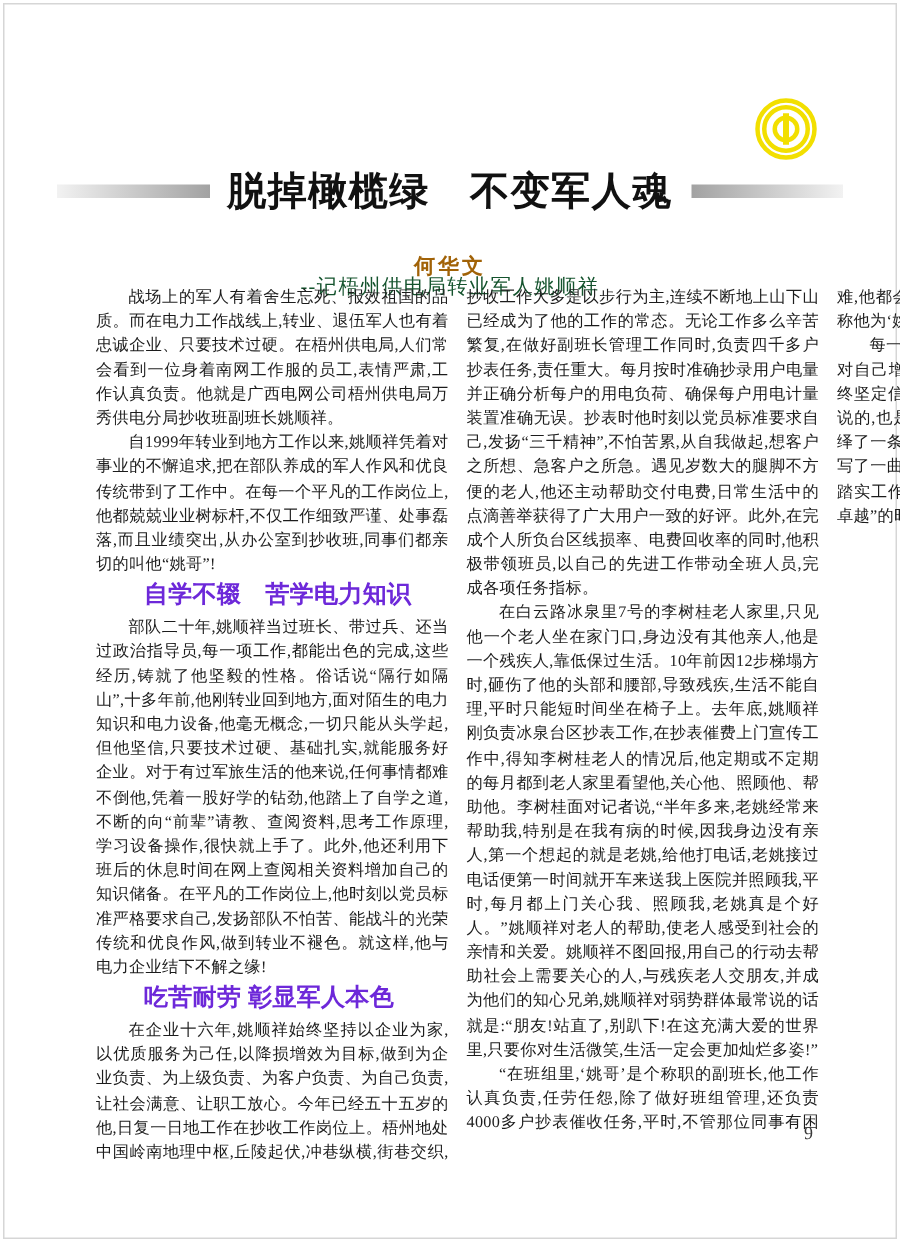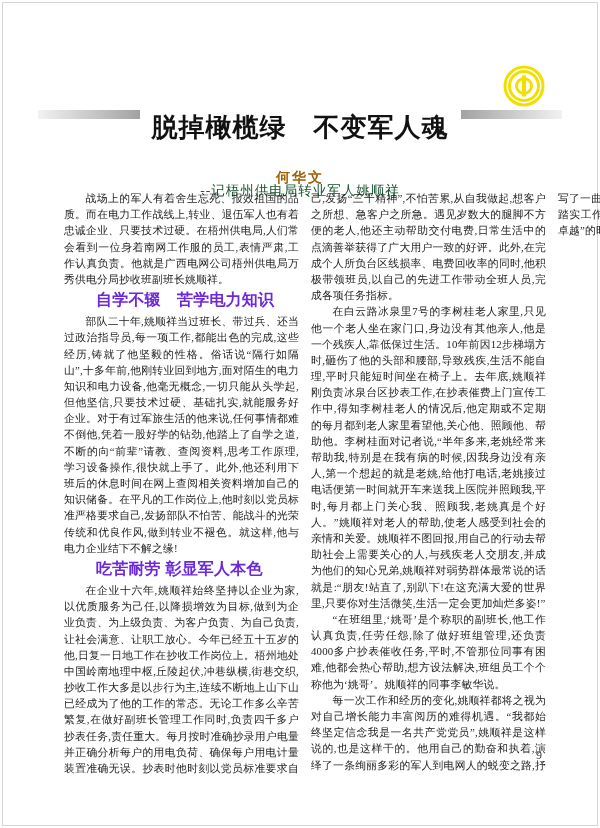--- a/index.html
+++ b/index.html
@@ -24,21 +24,21 @@
     font-family: "Liberation Sans", "DejaVu Sans", sans-serif;
     font-weight: 700;
     font-size: 17px;
     letter-spacing: 8px;
     color: #3a3a3a;
   }
   .union-logo { width: 44px; height: 44px; display: block; }
   
   .title-row {
     position: absolute; top: 110px; left: 38px; right: 38px;
-    display: flex; align-items: flex-start;
+    display: flex; align-items: center;
   }
   .title-bar { flex: 1; height: 9px; }
   .title-bar.left  { background: linear-gradient(to right, #f2f2f2, #a2a2a2); }
   .title-bar.right { background: linear-gradient(to left,  #f2f2f2, #a2a2a2); }
   .title-text {
     font-family: "Liberation Sans", "DejaVu Sans", sans-serif;
     font-weight: 700;
     font-size: 26px;
     color: #111111;
     letter-spacing: 1px;
@@ -113,20 +113,21 @@
   <div class="title-bar left"></div>
   <div class="title-text">脱掉橄榄绿　不变军人魂</div>
   <div class="title-bar right"></div>
 </div>
 
 <div class="subtitle">--记梧州供电局转业军人姚顺祥</div>
 <div class="author">何华文</div>
 
 <div class="article-body">
     <div class="para">战场上的军人有着舍生忘死、报效祖国的品质。而在电力工作战线上,转业、退伍军人也有着忠诚企业、只要技术过硬。在梧州供电局,人们常会看到一位身着南网工作服的员工,表情严肃,工作认真负责。他就是广西电网公司梧州供电局万秀供电分局抄收班副班长姚顺祥。</div>
+    <div class="para">自1999年转业到地方工作以来,姚顺祥凭着对事业的不懈追求,把在部队养成的军人作风和优良传统带到了工作中。在每一个平凡的工作岗位上,他都兢兢业业树标杆,不仅工作细致严谨、处事磊落,而且业绩突出,从办公室到抄收班,同事们都亲切的叫他“姚哥”!</div>
     <div class="sect-heading">自学不辍　苦学电力知识</div>
     <div class="para">部队二十年,姚顺祥当过班长、带过兵、还当过政治指导员,每一项工作,都能出色的完成,这些经历,铸就了他坚毅的性格。俗话说“隔行如隔山”,十多年前,他刚转业回到地方,面对陌生的电力知识和电力设备,他毫无概念,一切只能从头学起,但他坚信,只要技术过硬、基础扎实,就能服务好企业。对于有过军旅生活的他来说,任何事情都难不倒他,凭着一股好学的钻劲,他踏上了自学之道,不断的向“前辈”请教、查阅资料,思考工作原理,学习设备操作,很快就上手了。此外,他还利用下班后的休息时间在网上查阅相关资料增加自己的知识储备。在平凡的工作岗位上,他时刻以党员标准严格要求自己,发扬部队不怕苦、能战斗的光荣传统和优良作风,做到转业不褪色。就这样,他与电力企业结下不解之缘!</div>
     <div class="sect-heading">吃苦耐劳 彰显军人本色</div>
     <div class="para">在企业十六年,姚顺祥始终坚持以企业为家,以优质服务为己任,以降损增效为目标,做到为企业负责、为上级负责、为客户负责、为自己负责,让社会满意、让职工放心。今年已经五十五岁的他,日复一日地工作在抄收工作岗位上。梧州地处中国岭南地理中枢,丘陵起伏,冲巷纵横,街巷交织,抄收工作大多是以步行为主,连续不断地上山下山已经成为了他的工作的常态。无论工作多么辛苦繁复,在做好副班长管理工作同时,负责四千多户抄表任务,责任重大。每月按时准确抄录用户电量并正确分析每户的用电负荷、确保每户用电计量装置准确无误。抄表时他时刻以党员标准要求自己,发扬“三千精神”,不怕苦累,从自我做起,想客户之所想、急客户之所急。遇见岁数大的腿脚不方便的老人,他还主动帮助交付电费,日常生活中的点滴善举获得了广大用户一致的好评。此外,在完成个人所负台区线损率、电费回收率的同时,他积极带领班员,以自己的先进工作带动全班人员,完成各项任务指标。</div>
     <div class="para">在白云路冰泉里7号的李树桂老人家里,只见他一个老人坐在家门口,身边没有其他亲人,他是一个残疾人,靠低保过生活。10年前因12步梯塌方时,砸伤了他的头部和腰部,导致残疾,生活不能自理,平时只能短时间坐在椅子上。去年底,姚顺祥刚负责冰泉台区抄表工作,在抄表催费上门宣传工作中,得知李树桂老人的情况后,他定期或不定期的每月都到老人家里看望他,关心他、照顾他、帮助他。李树桂面对记者说,“半年多来,老姚经常来帮助我,特别是在我有病的时候,因我身边没有亲人,第一个想起的就是老姚,给他打电话,老姚接过电话便第一时间就开车来送我上医院并照顾我,平时,每月都上门关心我、照顾我,老姚真是个好人。”姚顺祥对老人的帮助,使老人感受到社会的亲情和关爱。姚顺祥不图回报,用自己的行动去帮助社会上需要关心的人,与残疾老人交朋友,并成为他们的知心兄弟,姚顺祥对弱势群体最常说的话就是:“朋友!站直了,别趴下!在这充满大爱的世界里,只要你对生活微笑,生活一定会更加灿烂多姿!”</div>
     <div class="para">“在班组里,‘姚哥’是个称职的副班长,他工作认真负责,任劳任怨,除了做好班组管理,还负责4000多户抄表催收任务,平时,不管那位同事有困难,他都会热心帮助,想方设法解决,班组员工个个称他为‘姚哥’。姚顺祥的同事李敏华说。</div>
     <div class="para">每一次工作和经历的变化,姚顺祥都将之视为对自己增长能力丰富阅历的难得机遇。“我都始终坚定信念我是一名共产党党员”,姚顺祥是这样说的,也是这样干的。他用自己的勤奋和执着,演绎了一条绚丽多彩的军人到电网人的蜕变之路,抒写了一曲岗位标兵的榜样之歌,用军人的品质、用踏实工作的态度践行电力企业 “努力超越、追求卓越”的时代精神!</div>
     <div class="signature">(梧州供电局)</div>
   </div>
 

